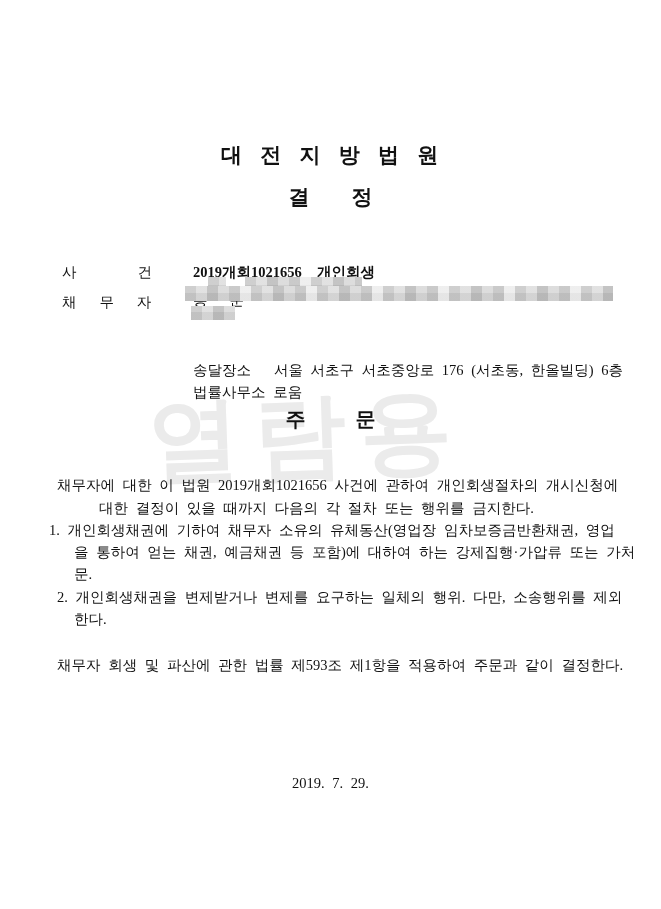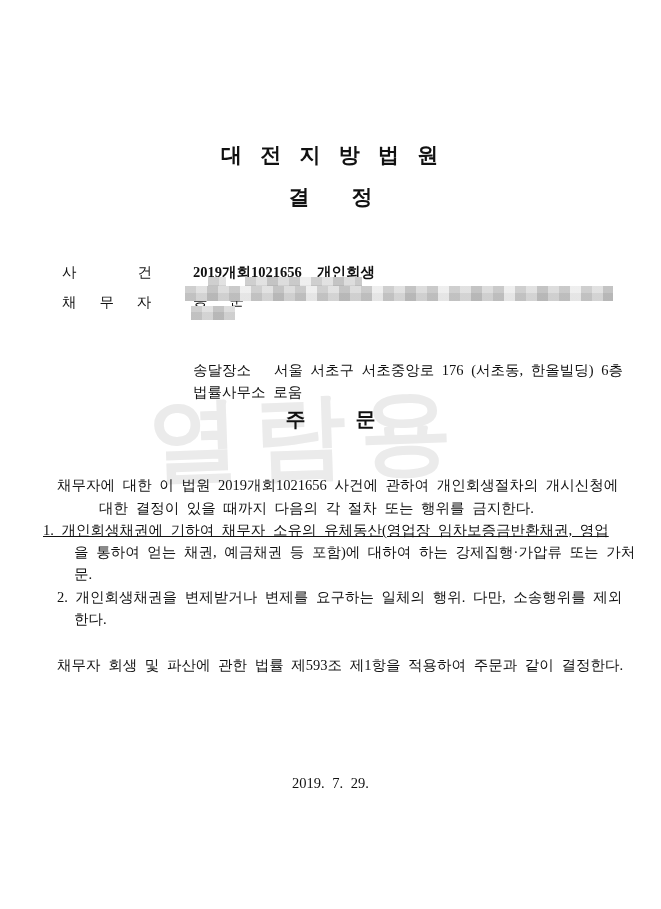--- a/index.html
+++ b/index.html
@@ -66,21 +66,21 @@
   <div class="abs redact" style="left:185px;top:286px;width:428px;height:15px;"></div>
   <div class="abs redact" style="left:191px;top:306px;width:44px;height:14px;"></div>
 
   <div class="abs txt value pre" style="top:329px;">송달장소   서울 서초구 서초중앙로 176 (서초동, 한올빌딩) 6층</div>
   <div class="abs txt value" style="top:351px;">법률사무소 로움</div>
 
   <div class="abs center heading bold pre" style="top:406px;">주          문</div>
 
   <div class="abs txt" style="left:57px;top:444px;">채무자에 대한 이 법원 2019개회1021656 사건에 관하여 개인회생절차의 개시신청에</div>
   <div class="abs txt" style="left:99px;top:467px;">대한 결정이 있을 때까지 다음의 각 절차 또는 행위를 금지한다.</div>
-  <div class="abs txt" style="left:43px;top:489px;text-decoration:underline;">1. 개인회생채권에 기하여 채무자 소유의 유체동산(영업장 임차보증금반환채권, 영업</div>
+  <div class="abs txt" style="left:49px;top:489px;">1. 개인회생채권에 기하여 채무자 소유의 유체동산(영업장 임차보증금반환채권, 영업</div>
   <div class="abs txt" style="left:74px;top:511px;">을 통하여 얻는 채권, 예금채권 등 포함)에 대하여 하는 강제집행·가압류 또는 가처</div>
   <div class="abs txt" style="left:74px;top:533px;">문.</div>
   <div class="abs txt" style="left:57px;top:556px;">2. 개인회생채권을 변제받거나 변제를 요구하는 일체의 행위. 다만, 소송행위를 제외</div>
   <div class="abs txt" style="left:74px;top:578px;">한다.</div>
 
   <div class="abs txt" style="left:57px;top:624px;">채무자 회생 및 파산에 관한 법률 제593조 제1항을 적용하여 주문과 같이 결정한다.</div>
 
   <div class="abs center txt" style="top:742px;">2019. 7. 29.</div>
 
 </div>

